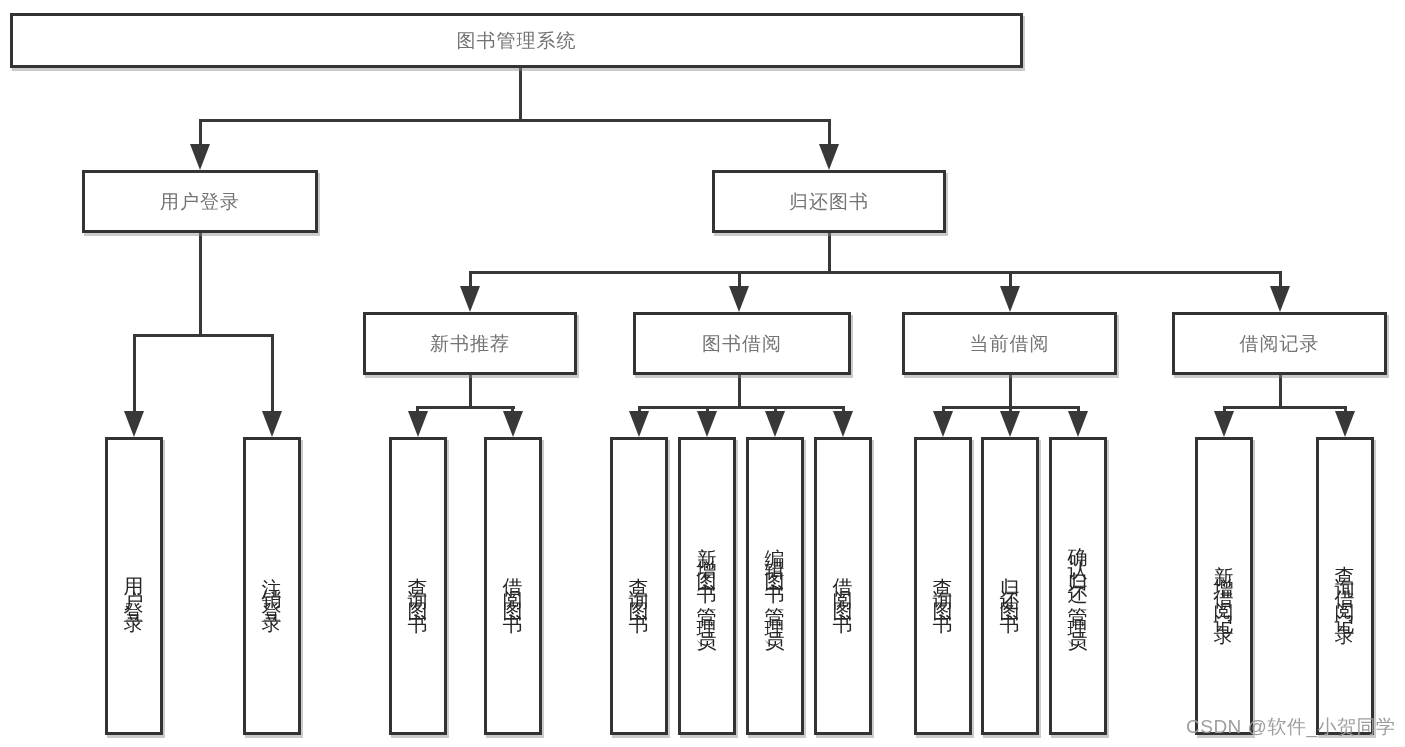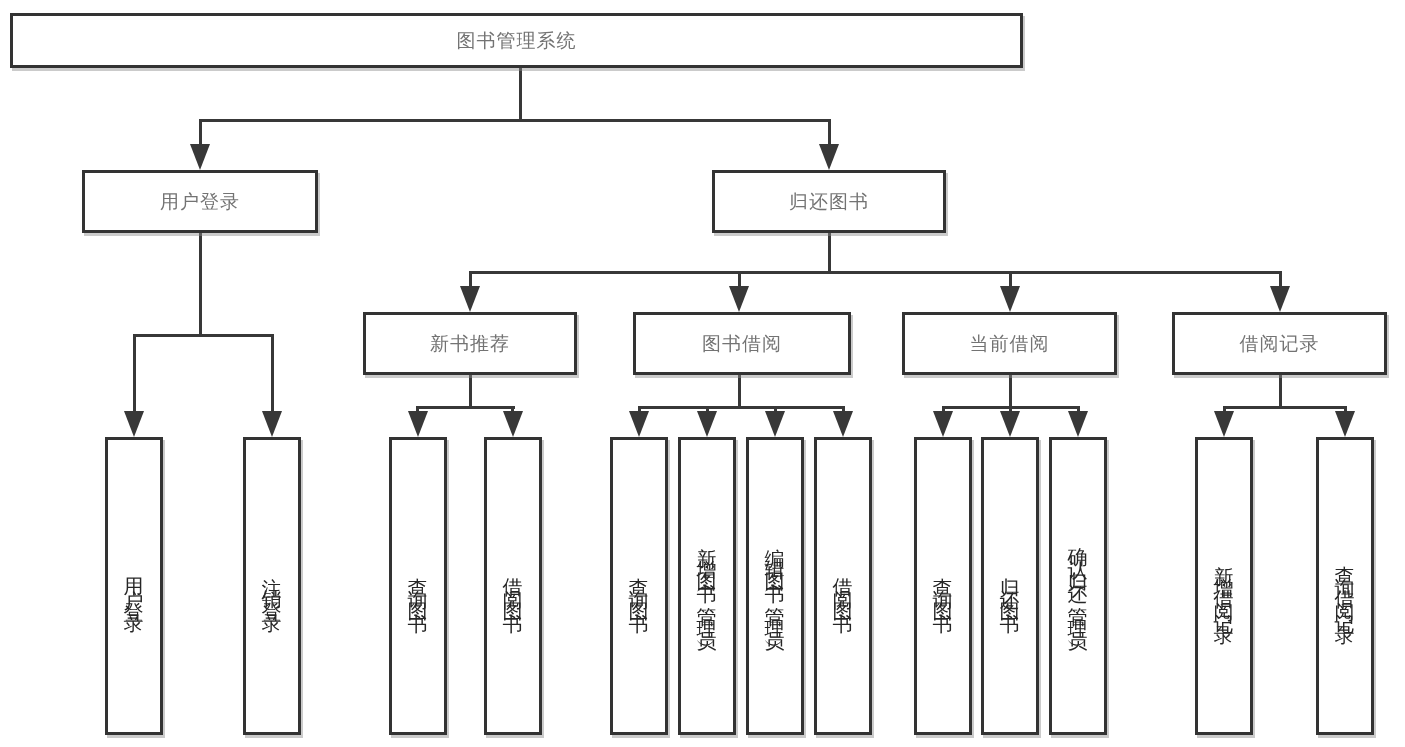--- a/index.html
+++ b/index.html
@@ -155,14 +155,15 @@
     <span class="vtext">确认归还（管理员）</span>
   </div>
 
   <div class="box" style="left:1195px;top:437px;width:58px;height:298px;">
     <span class="vtext">新增借阅记录</span>
   </div>
   <div class="box" style="left:1316px;top:437px;width:58px;height:298px;">
     <span class="vtext">查询借阅记录</span>
   </div>
 
+  <div class="watermark">CSDN @软件_小贺同学</div>
 
 </div>
 
 </body></html>

